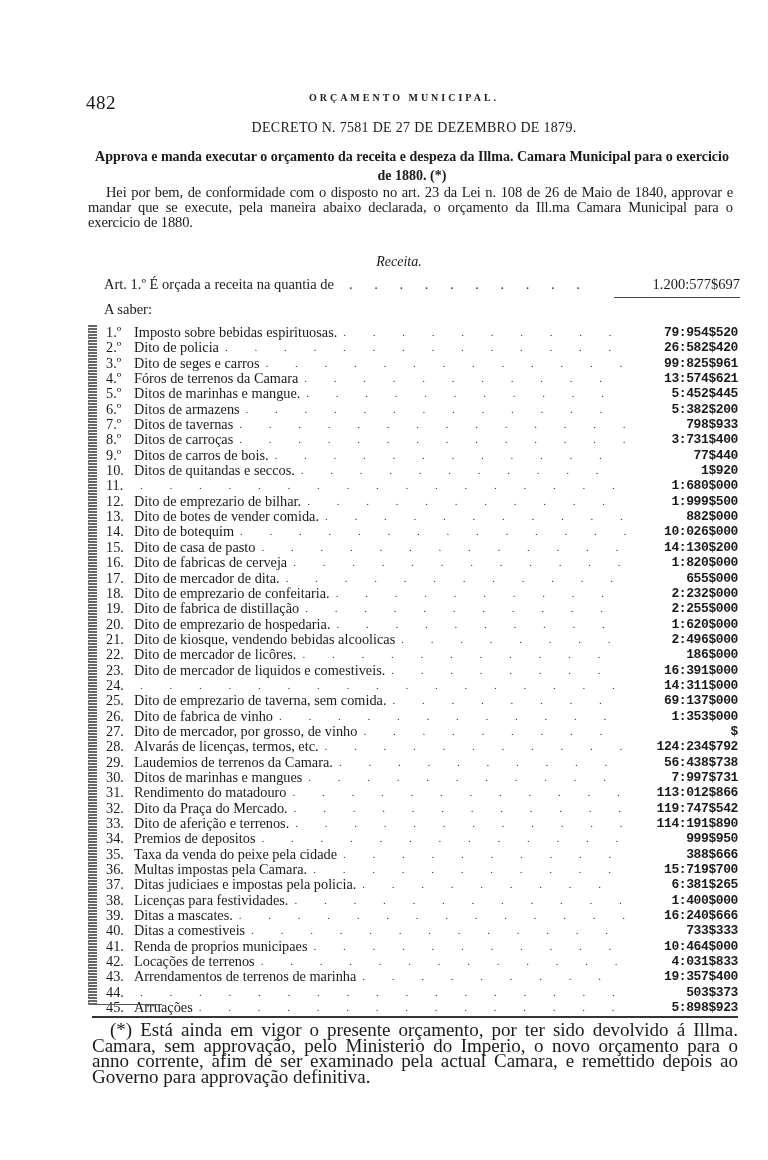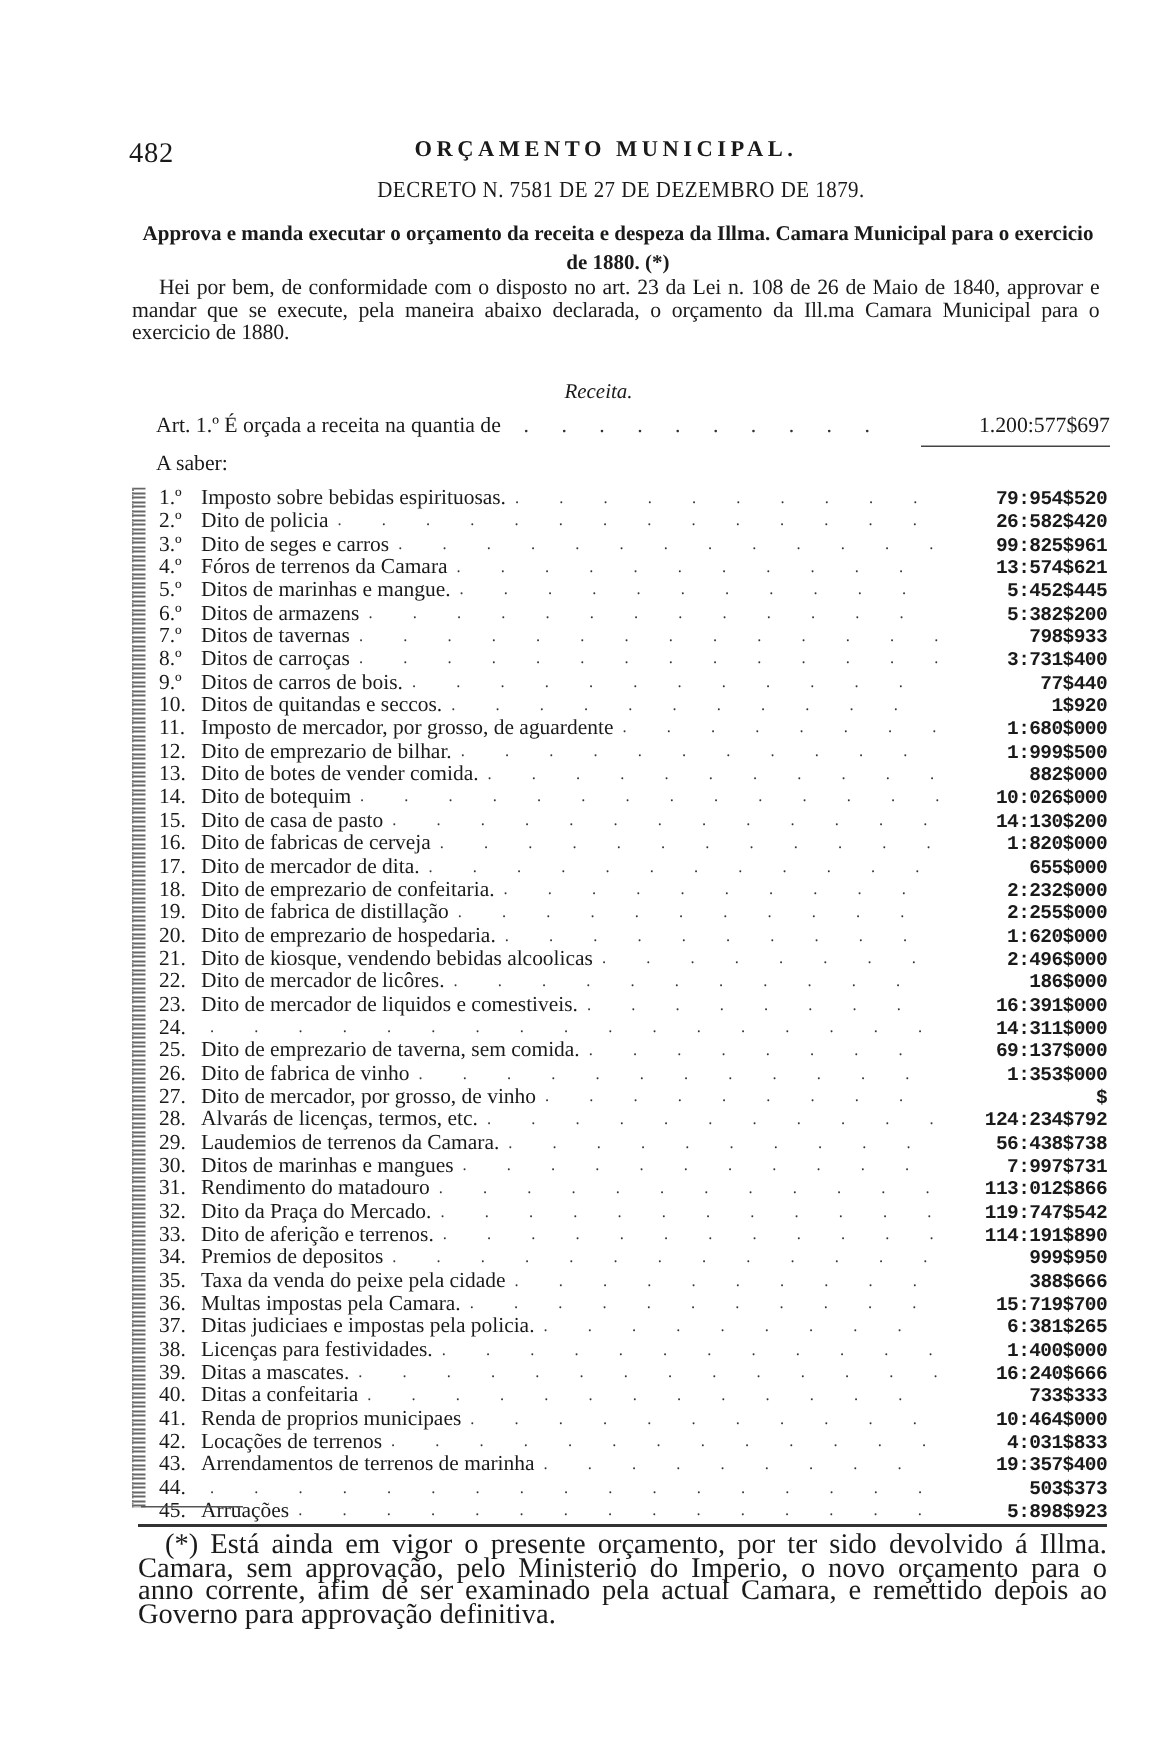--- a/index.html
+++ b/index.html
@@ -22,21 +22,21 @@
       font-size: 19px;
       letter-spacing: 0.5px;
     }
     .running-head {
       position: absolute;
       left: 0;
       width: 768px;
       top: 92px;
       text-align: center;
       font-weight: bold;
-      font-size: 15px;
+      font-size: 10px;
       letter-spacing: 3px;
       padding-left: 40px;
       box-sizing: border-box;
     }
     .decree-title {
       position: absolute;
       left: 0;
       width: 768px;
       top: 120px;
       text-align: center;
@@ -271,21 +271,20 @@
       <span class="amount">77$440</span>
     </div>
     <div class="item">
       <span class="num">10.</span>
       <span class="label">Ditos de quitandas e seccos.</span>
       <span class="leader">. . . . . . . . . . . . . . . . . . . . . . . . .</span>
       <span class="amount">1$920</span>
     </div>
     <div class="item">
       <span class="num">11.</span>
-      <span class="label">Imposto de mercador, por grosso, de aguardente</span>
       <span class="leader">. . . . . . . . . . . . . . . . . . . . . . . . .</span>
       <span class="amount">1:680$000</span>
     </div>
     <div class="item">
       <span class="num">12.</span>
       <span class="label">Dito de emprezario de bilhar.</span>
       <span class="leader">. . . . . . . . . . . . . . . . . . . . . . . . .</span>
       <span class="amount">1:999$500</span>
     </div>
     <div class="item">
@@ -444,21 +443,21 @@
       <span class="amount">1:400$000</span>
     </div>
     <div class="item">
       <span class="num">39.</span>
       <span class="label">Ditas a mascates.</span>
       <span class="leader">. . . . . . . . . . . . . . . . . . . . . . . . .</span>
       <span class="amount">16:240$666</span>
     </div>
     <div class="item">
       <span class="num">40.</span>
-      <span class="label">Ditas a confeitaria</span>
+      <span class="label">Ditas a comestiveis</span>
       <span class="leader">. . . . . . . . . . . . . . . . . . . . . . . . .</span>
       <span class="amount">733$333</span>
     </div>
     <div class="item">
       <span class="num">41.</span>
       <span class="label">Renda de proprios municipaes</span>
       <span class="leader">. . . . . . . . . . . . . . . . . . . . . . . . .</span>
       <span class="amount">10:464$000</span>
     </div>
     <div class="item">

